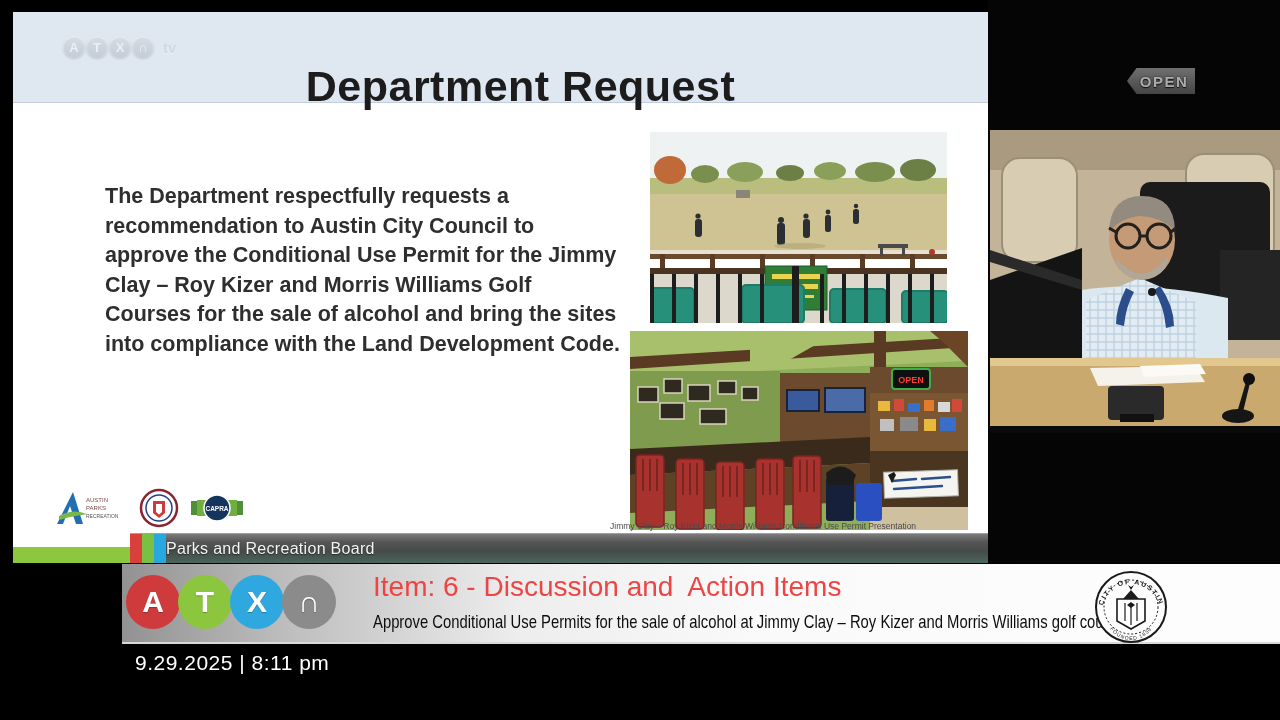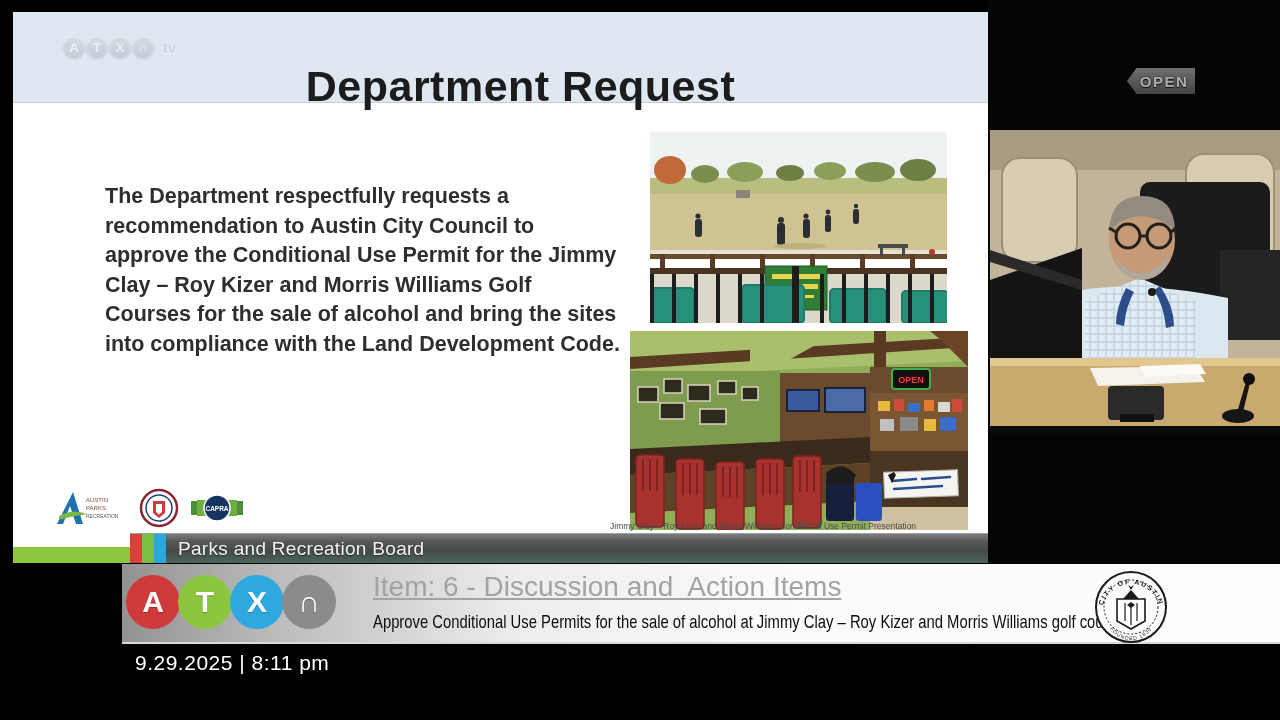--- a/index.html
+++ b/index.html
@@ -30,21 +30,21 @@
   .green-bar{position:absolute;left:0;bottom:0;width:117px;height:16px;background:#8dc63f;}
 
   
   .board-banner{position:absolute;left:130px;top:533px;width:858px;height:30px;display:flex;align-items:center;
     background:linear-gradient(180deg,#7c7c7c 0%,#555 28%,#454b48 60%,#4b665b 100%);
     border-top:1px solid #9aa5a0;}
   .stripe{height:30px;flex:0 0 auto;}
   .stripe-red{width:12px;background:#d9403a;}
   .stripe-green{width:12px;background:#7ac143;}
   .stripe-blue{width:12px;background:#29a8e0;}
-  .board-label{color:#f4f4f4;font-size:19px;margin-left:12px;letter-spacing:.3px;text-shadow:0 1px 1px rgba(0,0,0,.5);}
+  .board-label{color:#f4f4f4;font-size:16px;letter-spacing:.3px;text-shadow:0 1px 1px rgba(0,0,0,.5);}
 
   
   .video-col{position:absolute;left:988px;top:0;width:292px;height:563px;background:#050505;}
   .live-badge{position:absolute;left:139px;top:68px;width:68px;height:26px;
     background:linear-gradient(180deg,#8b8b8b,#555);opacity:.8;
     clip-path:polygon(0 50%,14% 0,100% 0,100% 100%,14% 100%);
     display:flex;align-items:center;justify-content:center;}
   .live-badge span{color:#d6d6d6;font-weight:bold;font-size:15px;letter-spacing:1.5px;
     text-shadow:0 0 2px #222,0 1px 1px #111;padding-left:6px;}
   .video-frame{position:absolute;left:2px;top:130px;width:290px;height:303px;}
@@ -55,21 +55,21 @@
     background:linear-gradient(90deg,#929292 0,#bdbdbd 14%,#ededed 34%,#fafafa 55%,#fdfdfd 100%);
     border-bottom:2px solid #d9d9d9;}
   .atxn-logo{position:absolute;left:126px;top:12px;display:flex;}
   .atxn-circle{width:54px;height:54px;border-radius:50%;margin-right:-2px;
     display:flex;align-items:center;justify-content:center;
     color:#fff;font-size:30px;font-weight:bold;text-shadow:0 1px 1px rgba(0,0,0,.25);}
   .c-red{background:#cf3a3c;}
   .c-green{background:#8cc63e;}
   .c-blue{background:#2fa8e0;}
   .c-gray{background:#8b8b8b;}
-  .item-title{position:absolute;left:373px;top:8px;font-size:28px;color:#a3a3a3;white-space:pre;text-decoration:underline;}
+  .item-title{position:absolute;left:373px;top:8px;font-size:28px;color:#ef4444;white-space:pre;}
   .item-subtitle{position:absolute;left:373px;top:48px;font-size:19px;color:#0d0d0d;white-space:nowrap;
     transform:scaleX(.78);transform-origin:left center;}
   .city-seal{position:absolute;left:1093px;top:6px;}
 
   
   .timestamp{position:absolute;left:135px;top:651px;color:#fff;font-size:21px;letter-spacing:.5px;}
 </style>
 </head>
 <body>
 

